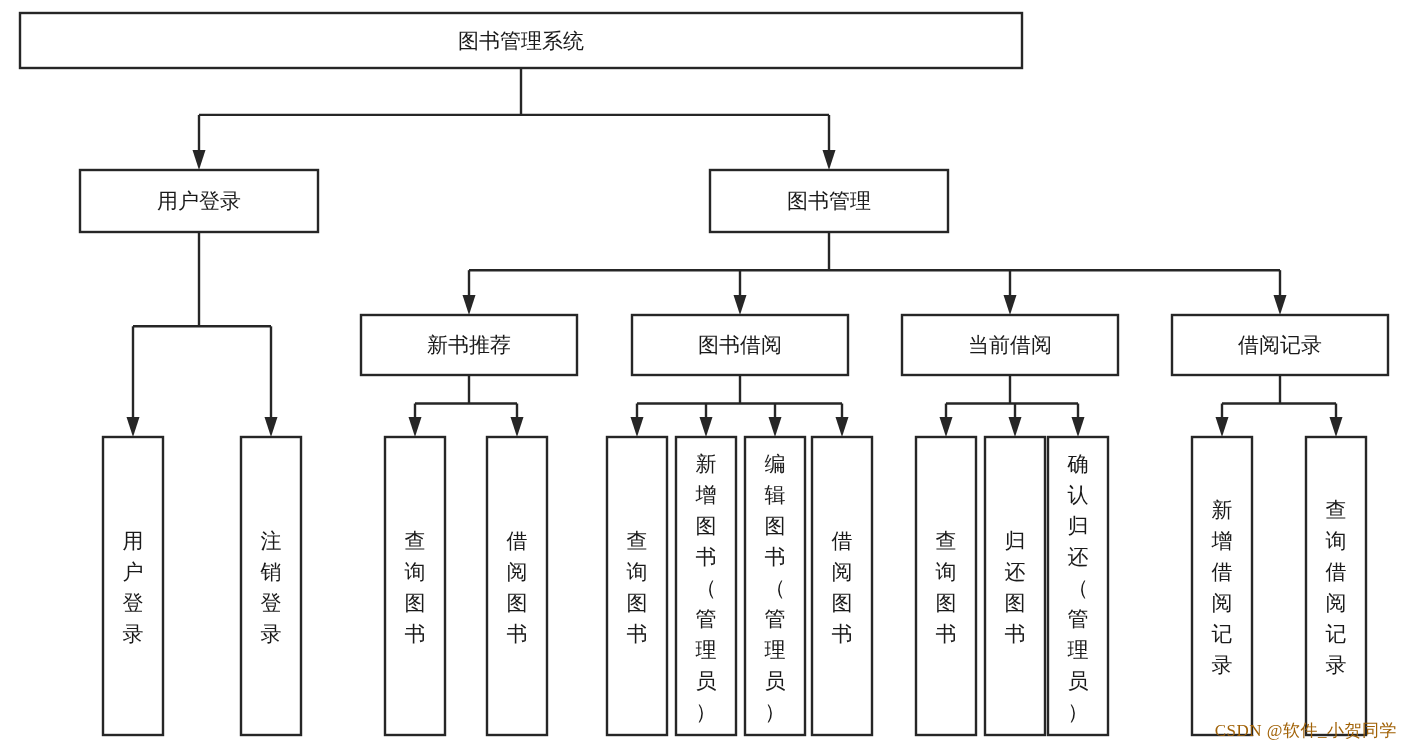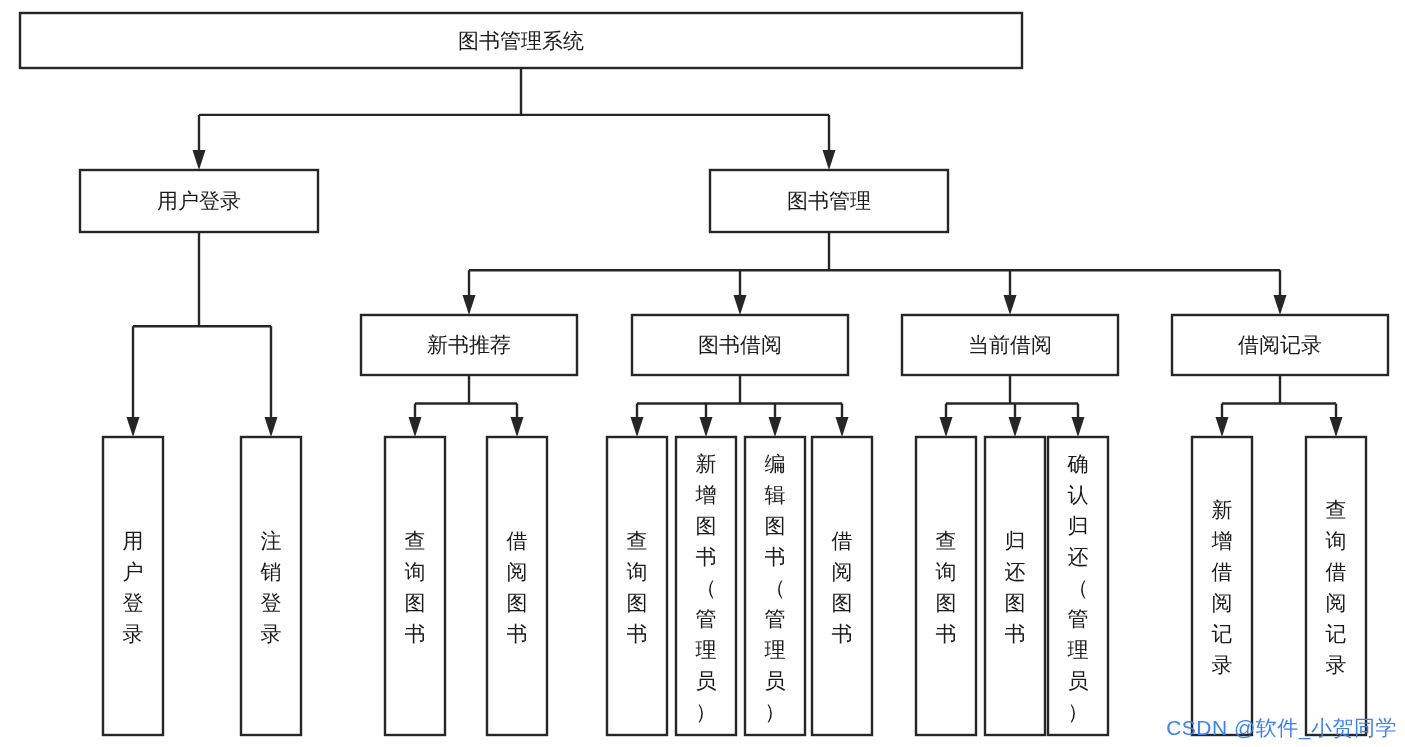--- a/index.html
+++ b/index.html
@@ -53,23 +53,23 @@
     stroke-linecap: butt;
   }
   .arrow-head {
     fill: #262626;
     stroke: none;
   }
   .watermark-text {
     position: absolute;
     right: 8px;
     bottom: 5px;
-    font-family: Liberation Sans, sans-serif;
-    font-size: 21px;
-    color: #3b82f6;
+    font-family: Liberation Serif, serif;
+    font-size: 17px;
+    color: #a16207;
     letter-spacing: 0.5px;
     white-space: nowrap;
     user-select: none;
   }
 </style>
 </head>
 <body>
 
 <div id="diagram-root">
   <svg class="flow-canvas" id="flow-canvas" viewBox="0 0 1405 747" xmlns="http://www.w3.org/2000/svg">

